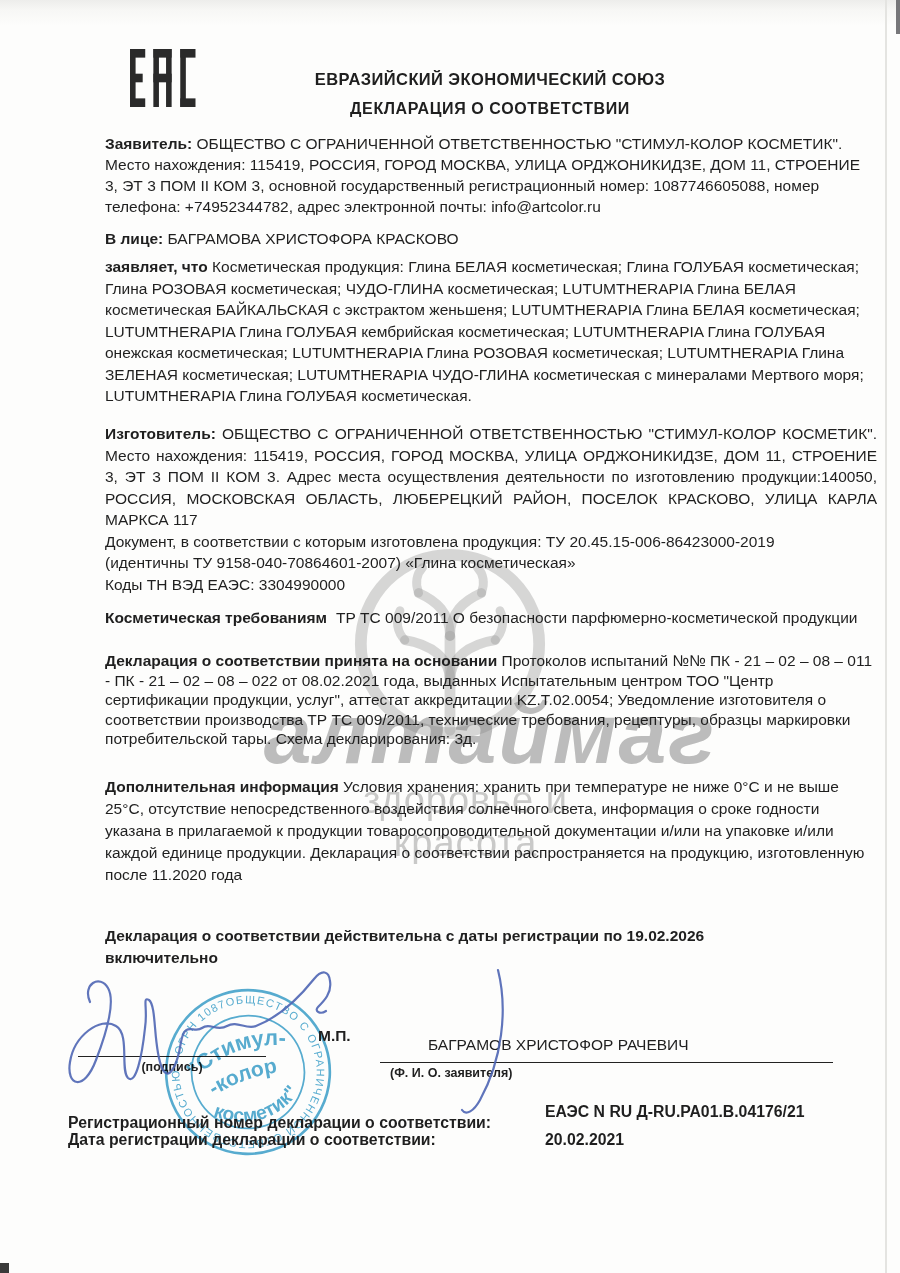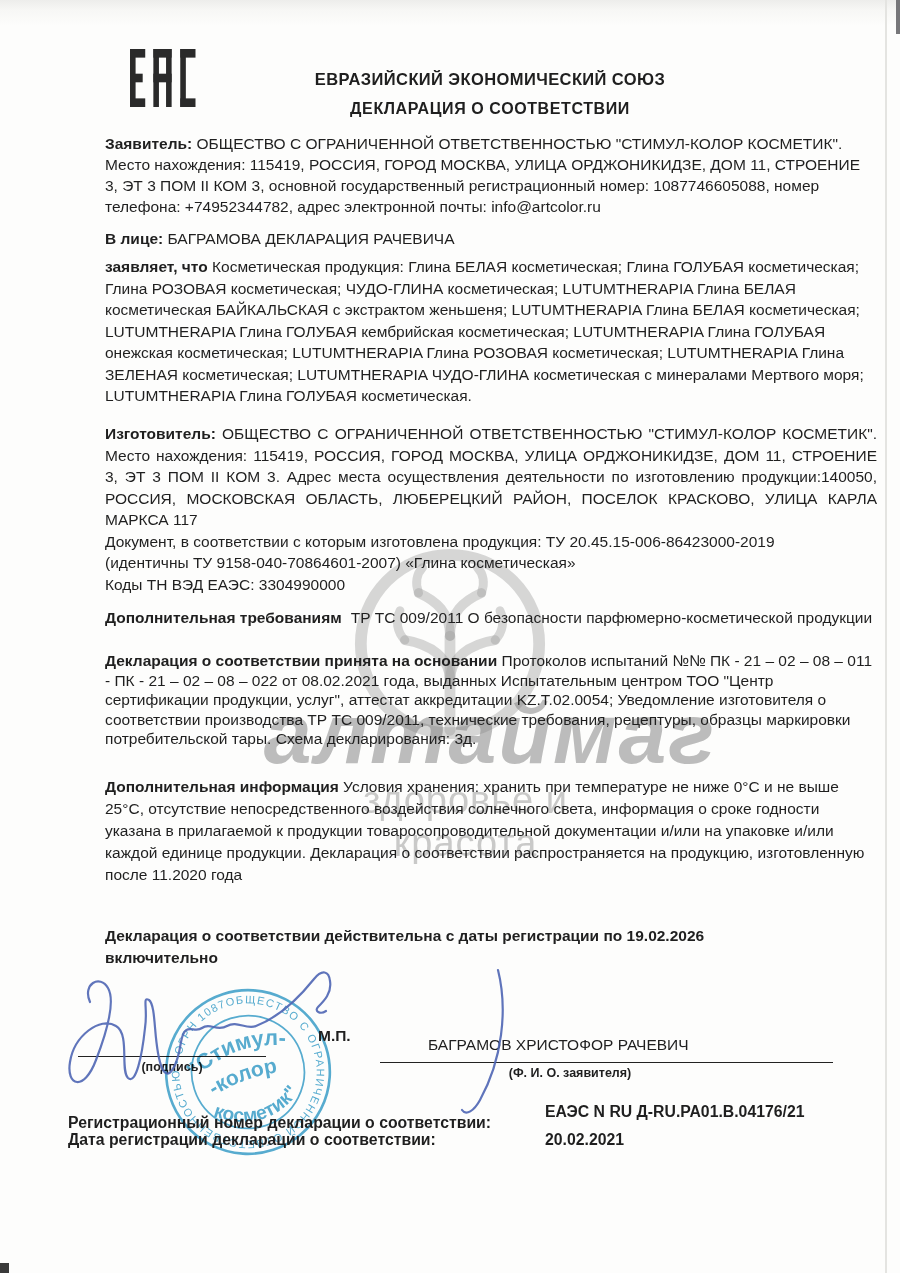--- a/index.html
+++ b/index.html
@@ -40,21 +40,21 @@
     font-size:38px;color:rgba(145,145,145,.48);letter-spacing:1px;}
 
   
   .sig-svg{left:50px;top:948px;z-index:5;}
   .stamp{left:160px;top:984px;width:176px;height:176px;z-index:4;mix-blend-mode:multiply;opacity:.85;}
   .sign-line{left:78px;top:1056px;width:188px;border-bottom:1.6px solid #222;z-index:3;}
   .sign-caption{left:78px;top:1060px;width:188px;text-align:center;font-size:12.5px;font-weight:bold;z-index:3;}
   .mp{left:318px;top:1027px;font-size:15.5px;font-weight:bold;z-index:6;}
   .fio-name{left:388px;top:1036px;font-size:15.5px;z-index:3;margin-left:40px;}
   .fio-line{left:380px;top:1062px;width:453px;border-bottom:1.6px solid #222;z-index:3;}
-  .fio-caption{left:390px;top:1066px;width:360px;text-align:center;font-size:12.5px;font-weight:bold;z-index:3;}
+  .fio-caption{left:390px;top:1066px;width:360px;text-align:left;font-size:12.5px;font-weight:bold;z-index:3;}
 
   
   .reg-label{left:68px;width:470px;font-size:15.8px;font-weight:bold;z-index:6;}
   .reg-value{left:545px;width:340px;font-size:15.8px;font-weight:bold;z-index:6;}
 </style>
 </head>
 <body>
 
 <div class="page">
 
@@ -99,38 +99,38 @@
   <div class="abs hdr">
     <div class="hdr-line1">ЕВРАЗИЙСКИЙ ЭКОНОМИЧЕСКИЙ СОЮЗ</div>
     <div class="hdr-line2">ДЕКЛАРАЦИЯ О СООТВЕТСТВИИ</div>
   </div>
 
   <p class="abs para body-text" style="top:133px;">
     <span class="b">Заявитель:</span><span> ОБЩЕСТВО С ОГРАНИЧЕННОЙ ОТВЕТСТВЕННОСТЬЮ "СТИМУЛ-КОЛОР КОСМЕТИК". Место нахождения: 115419, РОССИЯ, ГОРОД МОСКВА, УЛИЦА ОРДЖОНИКИДЗЕ, ДОМ 11, СТРОЕНИЕ 3, ЭТ 3 ПОМ II КОМ 3, основной государственный регистрационный номер: 1087746605088, номер телефона: +74952344782, адрес электронной почты: info@artcolor.ru</span>
   </p>
 
   <p class="abs para body-text" style="top:228px;">
-    <span class="b">В лице:</span><span> БАГРАМОВА ДЕКЛАРАЦИЯ РАЧЕВИЧА</span>
+    <span class="b">В лице:</span><span> БАГРАМОВА ХРИСТОФОРА КРАСКОВО</span>
   </p>
 
   <p class="abs para body-text" style="top:256px;line-height:21.5px;">
     <span class="b">заявляет, что</span><span> Косметическая продукция: Глина БЕЛАЯ косметическая; Глина ГОЛУБАЯ косметическая; Глина РОЗОВАЯ косметическая; ЧУДО-ГЛИНА косметическая; LUTUMTHERAPIA Глина БЕЛАЯ косметическая БАЙКАЛЬСКАЯ с экстрактом женьшеня; LUTUMTHERAPIA Глина БЕЛАЯ косметическая; LUTUMTHERAPIA Глина ГОЛУБАЯ кембрийская косметическая; LUTUMTHERAPIA Глина ГОЛУБАЯ онежская косметическая; LUTUMTHERAPIA Глина РОЗОВАЯ косметическая; LUTUMTHERAPIA Глина ЗЕЛЕНАЯ косметическая; LUTUMTHERAPIA ЧУДО-ГЛИНА косметическая с минералами Мертвого моря; LUTUMTHERAPIA Глина ГОЛУБАЯ косметическая.</span>
   </p>
 
   <div class="abs para body-text" style="top:423px;line-height:21.5px;">
     <p class="just">
       <span class="b">Изготовитель:</span><span> ОБЩЕСТВО С ОГРАНИЧЕННОЙ ОТВЕТСТВЕННОСТЬЮ "СТИМУЛ-КОЛОР КОСМЕТИК". Место нахождения: 115419, РОССИЯ, ГОРОД МОСКВА, УЛИЦА ОРДЖОНИКИДЗЕ, ДОМ 11, СТРОЕНИЕ 3, ЭТ 3 ПОМ II КОМ 3. Адрес места осуществления деятельности по изготовлению продукции:140050, РОССИЯ, МОСКОВСКАЯ ОБЛАСТЬ, ЛЮБЕРЕЦКИЙ РАЙОН, ПОСЕЛОК КРАСКОВО, УЛИЦА КАРЛА МАРКСА 117</span>
     </p>
     <p>Документ, в соответствии с которым изготовлена продукция: ТУ 20.45.15-006-86423000-2019</p>
     <p>(идентичны ТУ 9158-040-70864601-2007) «Глина косметическая»</p>
     <p>Коды ТН ВЭД ЕАЭС: 3304990000</p>
   </div>
 
   <p class="abs para body-text" style="top:607px;line-height:22px;">
-    <span class="b">Дополнительная требованиям</span><span class="gap">ТР ТС 009/2011 О безопасности парфюмерно-косметической продукции</span>
+    <span class="b">Косметическая требованиям</span><span class="gap">ТР ТС 009/2011 О безопасности парфюмерно-косметической продукции</span>
   </p>
 
   <p class="abs para body-text" style="top:651px;line-height:19.5px;">
     <span class="b">Декларация о соответствии принята на основании</span><span> Протоколов испытаний №№  ПК - 21 – 02 – 08 – 011 - ПК - 21 – 02 – 08 – 022 от  08.02.2021 года, выданных Испытательным центром ТОО "Центр сертификации продукции, услуг", аттестат аккредитации KZ.T.02.0054; Уведомление изготовителя о соответствии производства  ТР ТС 009/2011, технические требования, рецептуры, образцы маркировки потребительской тары. Схема декларирования: 3д.</span>
   </p>
 
   <p class="abs para body-text" style="top:776px;line-height:22px;">
     <span class="b">Дополнительная информация</span><span> Условия хранения: хранить при температуре не ниже 0°С и не выше 25°С, отсутствие непосредственного воздействия солнечного света, информация о сроке годности указана в прилагаемой к продукции товаросопроводительной документации и/или на упаковке и/или каждой единице продукции. Декларация о соответствии распространяется на продукцию, изготовленную после 11.2020 года</span>
   </p>
 

